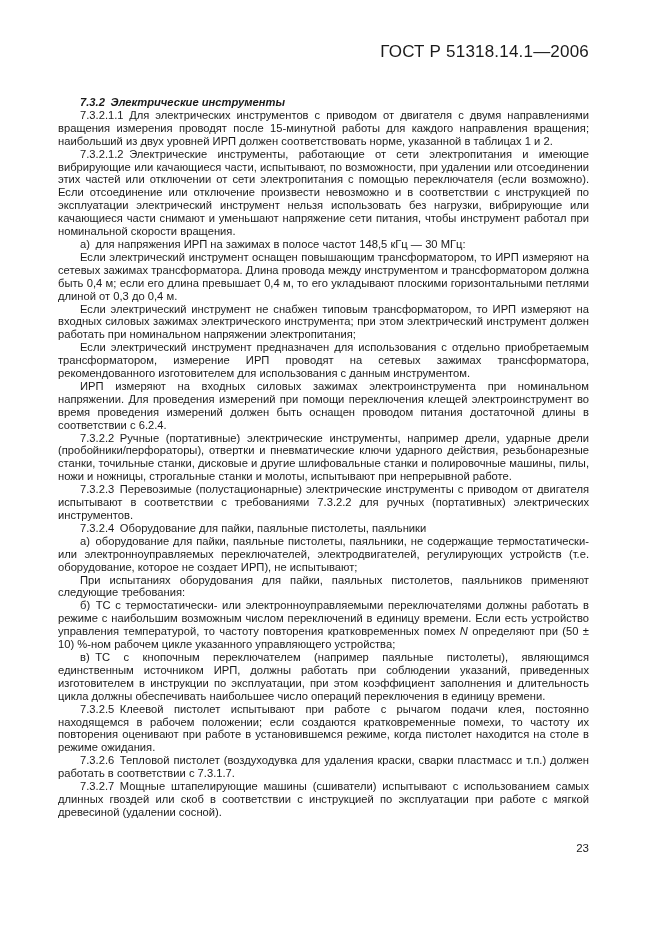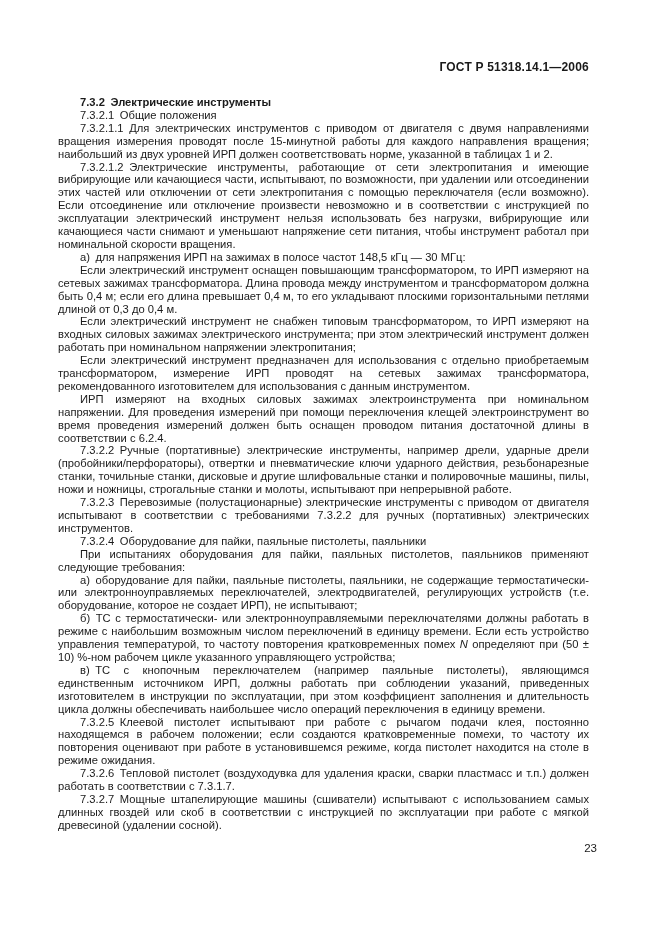--- a/index.html
+++ b/index.html
@@ -8,76 +8,75 @@
     position: relative;
     width: 661px;
     height: 936px;
     background: #ffffff;
     font-family: "Liberation Sans", "DejaVu Sans", sans-serif;
     color: #1a1a1a;
     overflow: hidden;
   }
   .running-header {
     position: absolute;
-    top: 60px;
+    top: 42px;
     left: 58px;
     width: 531px;
     text-align: right;
-    font-weight: bold;
-    font-size: 12px;
+    font-weight: normal;
+    font-size: 17px;
     letter-spacing: 0.2px;
     white-space: nowrap;
   }
   .doc-body {
     position: absolute;
     top: 96px;
     left: 58px;
     width: 531px;
     font-size: 11.2px;
     line-height: 12.9px;
   }
   .para {
     text-align: justify;
     text-indent: 22px;
   }
   .heading-bold { font-weight: 700; text-align: left; }
   .para i { font-style: italic; }
-  .para b { font-weight: 700; }
+  .para b { font-weight: 700; font-style: italic; }
   .page-footer {
     position: absolute;
     top: 842px;
-    left: 66px;
+    left: 58px;
     width: 531px;
     text-align: right;
     font-size: 11.5px;
   }
 </style>
 </head>
 <body>
 
 <div class="page">
   <div class="running-header">
     <span>ГОСТ Р 51318.14.1—2006</span>
   </div>
 
   <div class="doc-body">
       <p class="para heading-bold"><b>7.3.2 Электрические инструменты</b></p>
-      <p class="para">7.3.2.1 Общие положения</p>
       <p class="para">7.3.2.1.1 Для электрических инструментов с приводом от двигателя с двумя направлениями вращения измерения проводят после 15-минутной работы для каждого направления вращения; наибольший из двух уровней ИРП должен соответствовать норме, указанной в таблицах 1 и 2.</p>
       <p class="para">7.3.2.1.2 Электрические инструменты, работающие от сети электропитания и имеющие вибрирующие или качающиеся части, испытывают, по возможности, при удалении или отсоединении этих частей или отключении от сети электропитания с помощью переключателя (если возможно). Если отсоединение или отключение произвести невозможно и в соответствии с инструкцией по эксплуатации электрический инструмент нельзя использовать без нагрузки, вибрирующие или качающиеся части снимают и уменьшают напряжение сети питания, чтобы инструмент работал при номинальной скорости вращения.</p>
       <p class="para">а) для напряжения ИРП на зажимах в полосе частот 148,5 кГц — 30 МГц:</p>
       <p class="para">Если электрический инструмент оснащен повышающим трансформатором, то ИРП измеряют на сетевых зажимах трансформатора. Длина провода между инструментом и трансформатором должна быть 0,4 м; если его длина превышает 0,4 м, то его укладывают плоскими горизонтальными петлями длиной от 0,3 до 0,4 м.</p>
       <p class="para">Если электрический инструмент не снабжен типовым трансформатором, то ИРП измеряют на входных силовых зажимах электрического инструмента; при этом электрический инструмент должен работать при номинальном напряжении электропитания;</p>
       <p class="para">Если электрический инструмент предназначен для использования с отдельно приобретаемым трансформатором, измерение ИРП проводят на сетевых зажимах трансформатора, рекомендованного изготовителем для использования с данным инструментом.</p>
       <p class="para">ИРП измеряют на входных силовых зажимах электроинструмента при номинальном напряжении. Для проведения измерений при помощи переключения клещей электроинструмент во время проведения измерений должен быть оснащен проводом питания достаточной длины в соответствии с 6.2.4.</p>
       <p class="para">7.3.2.2 Ручные (портативные) электрические инструменты, например дрели, ударные дрели (пробойники/перфораторы), отвертки и пневматические ключи ударного действия, резьбонарезные станки, точильные станки, дисковые и другие шлифовальные станки и полировочные машины, пилы, ножи и ножницы, строгальные станки и молоты, испытывают при непрерывной работе.</p>
       <p class="para">7.3.2.3 Перевозимые (полустационарные) электрические инструменты с приводом от двигателя испытывают в соответствии с требованиями 7.3.2.2 для ручных (портативных) электрических инструментов.</p>
       <p class="para">7.3.2.4 Оборудование для пайки, паяльные пистолеты, паяльники</p>
+      <p class="para">а) оборудование для пайки, паяльные пистолеты, паяльники, не содержащие термостатически- или электронноуправляемых переключателей, электродвигателей, регулирующих устройств (т.е. оборудование, которое не создает ИРП), не испытывают;</p>
       <p class="para">При испытаниях оборудования для пайки, паяльных пистолетов, паяльников применяют следующие требования:</p>
-      <p class="para">а) оборудование для пайки, паяльные пистолеты, паяльники, не содержащие термостатически- или электронноуправляемых переключателей, электродвигателей, регулирующих устройств (т.е. оборудование, которое не создает ИРП), не испытывают;</p>
       <p class="para">б) ТС с термостатически- или электронноуправляемыми переключателями должны работать в режиме с наибольшим возможным числом переключений в единицу времени. Если есть устройство управления температурой, то частоту повторения кратковременных помех <i>N</i> определяют при (50 ± 10) %-ном рабочем цикле указанного управляющего устройства;</p>
       <p class="para">в) ТС с кнопочным переключателем (например паяльные пистолеты), являющимся единственным источником ИРП, должны работать при соблюдении указаний, приведенных изготовителем в инструкции по эксплуатации, при этом коэффициент заполнения и длительность цикла должны обеспечивать наибольшее число операций переключения в единицу времени.</p>
       <p class="para">7.3.2.5 Клеевой пистолет испытывают при работе с рычагом подачи клея, постоянно находящемся в рабочем положении; если создаются кратковременные помехи, то частоту их повторения оценивают при работе в установившемся режиме, когда пистолет находится на столе в режиме ожидания.</p>
       <p class="para">7.3.2.6 Тепловой пистолет (воздуходувка для удаления краски, сварки пластмасс и т.п.) должен работать в соответствии с 7.3.1.7.</p>
       <p class="para">7.3.2.7 Мощные штапелирующие машины (сшиватели) испытывают с использованием самых длинных гвоздей или скоб в соответствии с инструкцией по эксплуатации при работе с мягкой древесиной (удалении сосной).</p>
     </div>
 
   <div class="page-footer">
     <span>23</span>
   </div>

